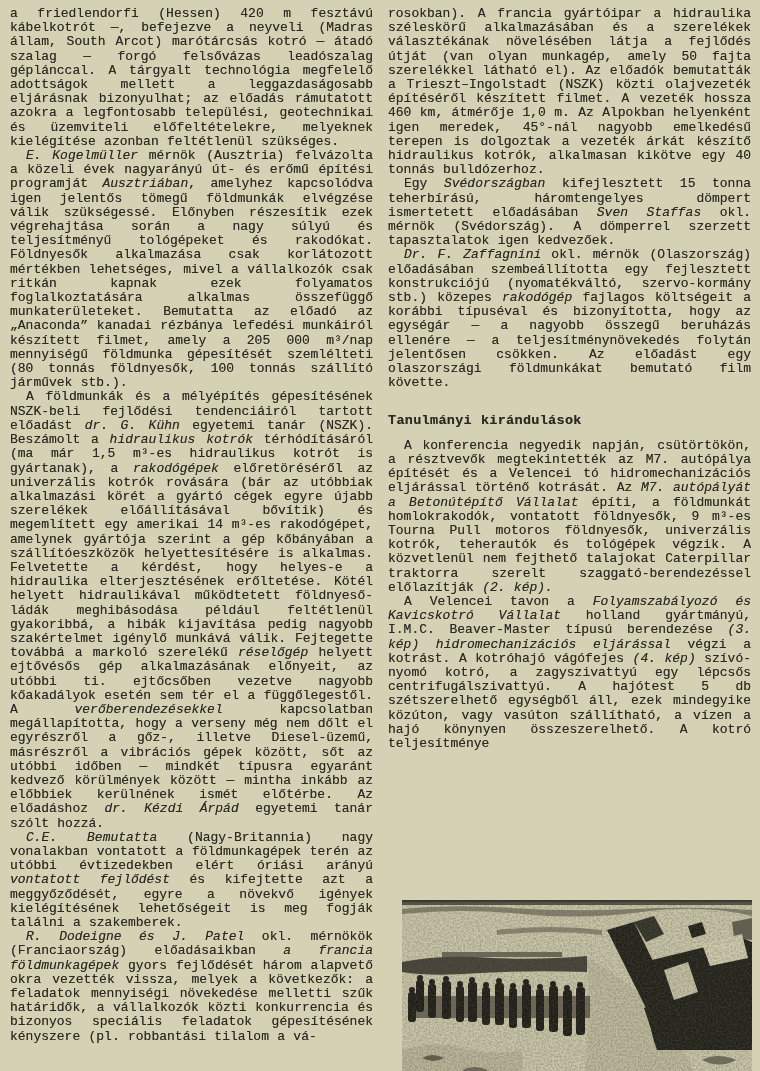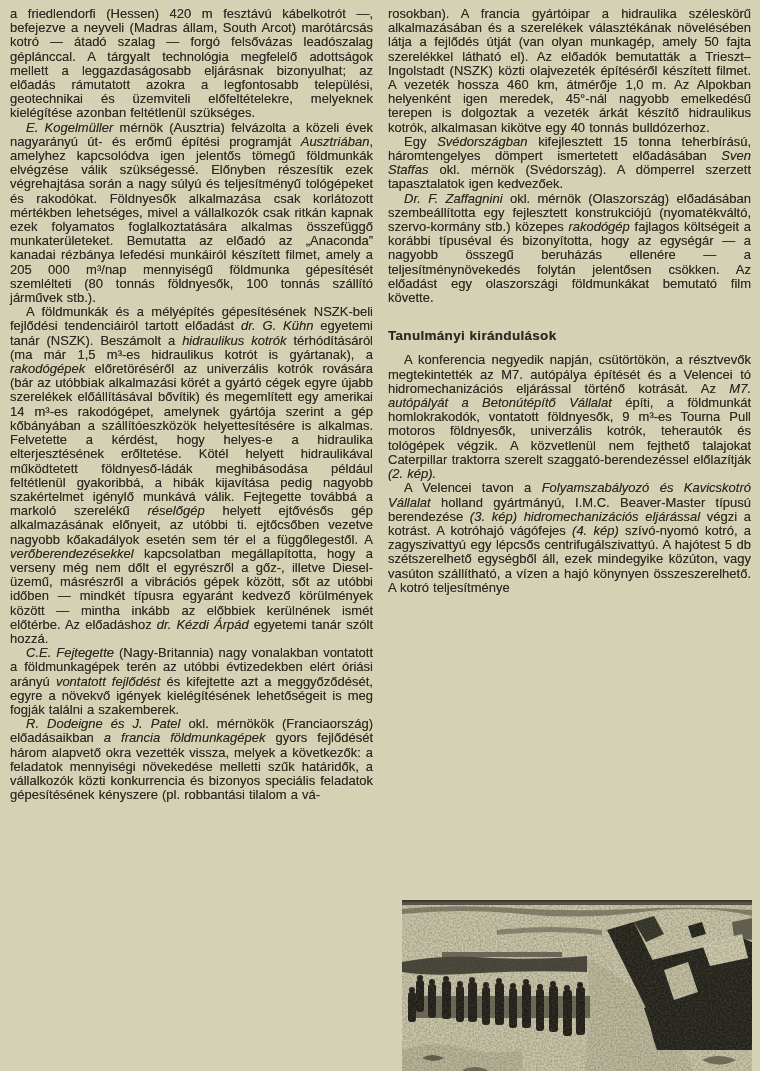--- a/index.html
+++ b/index.html
@@ -10,21 +10,21 @@
     width: 760px;
     height: 1071px;
     overflow: hidden;
     background: #d5d1b5;
   }
   .page {
     position: relative;
     width: 760px;
     height: 1071px;
     background: #d5d1b5;
-    font-family: Liberation Sans, sans-serif;
+    font-family: Liberation Mono, monospace;
     color: #2b2920;
   }
   .columns {
     display: flex;
     gap: 15px;
     padding: 7px 8px 0 10px;
   }
   .col {
     width: 363px;
     font-size: 13px;
@@ -75,21 +75,21 @@
 </style>
 </head>
 <body>
 
 <div class="page">
   <div class="columns">
     <div class="col" id="col-left">
         <p class="para"><span>a friedlendorfi (Hessen) 420 m fesztávú kábelkotrót —, befejezve a neyveli (Madras állam, South Arcot) marótárcsás kotró — átadó szalag — forgó felsővázas leadószalag géplánccal. A tárgyalt technológia megfelelő adottságok mellett a leggazdaságosabb eljárásnak bizonyulhat; az előadás rámutatott azokra a legfontosabb települési, geotechnikai és üzemviteli előfeltételekre, melyeknek kielégítése azonban feltétlenül szükséges.</span></p>
         <p class="para ind"><span class="it">E. Kogelmüller</span><span> mérnök (Ausztria) felvázolta a közeli évek nagyarányú út- és erőmű építési programját </span><span class="it">Ausztriában</span><span>, amelyhez kapcsolódva igen jelentős tömegű földmunkák elvégzése válik szükségessé. Előnyben részesítik ezek végrehajtása során a nagy súlyú és teljesítményű tológépeket és rakodókat. Földnyesők alkalmazása csak korlátozott mértékben lehetséges, mivel a vállalkozók csak ritkán kapnak ezek folyamatos foglalkoztatására alkalmas összefüggő munkaterületeket. Bemutatta az előadó az „Anaconda” kanadai rézbánya lefedési munkáiról készített filmet, amely a 205 000 m³/nap mennyiségű földmunka gépesítését szemlélteti (80 tonnás földnyesők, 100 tonnás szállító járművek stb.).</span></p>
         <p class="para ind"><span>A földmunkák és a mélyépítés gépesítésének NSZK-beli fejlődési tendenciáiról tartott előadást </span><span class="it">dr. G. Kühn</span><span> egyetemi tanár (NSZK). Beszámolt a </span><span class="it">hidraulikus kotrók</span><span> térhódításáról (ma már 1,5 m³-es hidraulikus kotrót is gyártanak), a </span><span class="it">rakodógépek</span><span> előretöréséről az univerzális kotrók rovására (bár az utóbbiak alkalmazási körét a gyártó cégek egyre újabb szerelékek előállításával bővítik) és megemlített egy amerikai 14 m³-es rakodógépet, amelynek gyártója szerint a gép kőbányában a szállítóeszközök helyettesítésére is alkalmas. Felvetette a kérdést, hogy helyes-e a hidraulika elterjesztésének erőltetése. Kötél helyett hidraulikával működtetett földnyeső-ládák meghibásodása például feltétlenül gyakoribbá, a hibák kijavítása pedig nagyobb szakértelmet igénylő munkává válik. Fejtegette továbbá a markoló szerelékű </span><span class="it">réselőgép</span><span> helyett ejtővésős gép alkalmazásának előnyeit, az utóbbi ti. ejtőcsőben vezetve nagyobb kőakadályok esetén sem tér el a függőlegestől. A </span><span class="it">verőberendezésekkel</span><span> kapcsolatban megállapította, hogy a verseny még nem dőlt el egyrészről a gőz-, illetve Diesel-üzemű, másrészről a vibrációs gépek között, sőt az utóbbi időben — mindkét típusra egyaránt kedvező körülmények között — mintha inkább az előbbiek kerülnének ismét előtérbe. Az előadáshoz </span><span class="it">dr. Kézdi Árpád</span><span> egyetemi tanár szólt hozzá.</span></p>
-        <p class="para ind"><span class="it">C.E. Fejtegette</span><span> (Nagy-Britannia) nagy vonalakban vontatott a földmunkagépek terén az utóbbi évtizedekben elért óriási arányú </span><span class="it">vontatott fejlődést</span><span> és kifejtette azt a meggyőződését, egyre a növekvő igények kielégítésének lehetőségeit is meg fogják találni a szakemberek.</span></p>
+        <p class="para ind"><span class="it">C.E. Bemutatta</span><span> (Nagy-Britannia) nagy vonalakban vontatott a földmunkagépek terén az utóbbi évtizedekben elért óriási arányú </span><span class="it">vontatott fejlődést</span><span> és kifejtette azt a meggyőződését, egyre a növekvő igények kielégítésének lehetőségeit is meg fogják találni a szakemberek.</span></p>
         <p class="para ind"><span class="it">R. Dodeigne és J. Patel</span><span> okl. mérnökök (Franciaország) előadásaikban </span><span class="it">a francia földmunkagépek</span><span> gyors fejlődését három alapvető okra vezették vissza, melyek a következők: a feladatok mennyiségi növekedése melletti szűk határidők, a vállalkozók közti konkurrencia és bizonyos speciális feladatok gépesítésének kényszere (pl. robbantási tilalom a vá-</span></p>
       </div>
     <div class="col" id="col-right">
         <p class="para"><span>rosokban). A francia gyártóipar a hidraulika széleskörű alkalmazásában és a szerelékek választékának növelésében látja a fejlődés útját (van olyan munkagép, amely 50 fajta szerelékkel látható el). Az előadók bemutatták a Trieszt–Ingolstadt (NSZK) közti olajvezeték építéséről készített filmet. A vezeték hossza 460 km, átmérője 1,0 m. Az Alpokban helyenként igen meredek, 45°-nál nagyobb emelkedésű terepen is dolgoztak a vezeték árkát készítő hidraulikus kotrók, alkalmasan kikötve egy 40 tonnás bulldózerhoz.</span></p>
         <p class="para ind"><span>Egy </span><span class="it">Svédországban</span><span> kifejlesztett 15 tonna teherbírású, háromtengelyes dömpert ismertetett előadásában </span><span class="it">Sven Staffas</span><span> okl. mérnök (Svédország). A dömperrel szerzett tapasztalatok igen kedvezőek.</span></p>
         <p class="para ind"><span class="it">Dr. F. Zaffagnini</span><span> okl. mérnök (Olaszország) előadásában szembeállította egy fejlesztett konstrukciójú (nyomatékváltó, szervo-kormány stb.) közepes </span><span class="it">rakodógép</span><span> fajlagos költségeit a korábbi típuséval és bizonyította, hogy az egységár — a nagyobb összegű beruházás ellenére — a teljesítménynövekedés folytán jelentősen csökken. Az előadást egy olaszországi földmunkákat bemutató film követte.</span></p>
         <h3 class="sect-heading">Tanulmányi kirándulások</h3>
         <p class="para ind"><span>A konferencia negyedik napján, csütörtökön, a résztvevők megtekintették az M7. autópálya építését és a Velencei tó hidromechanizációs eljárással történő kotrását. Az </span><span class="it">M7. autópályát a Betonútépítő Vállalat</span><span> építi, a földmunkát homlokrakodók, vontatott földnyesők, 9 m³-es Tourna Pull motoros földnyesők, univerzális kotrók, teherautók és tológépek végzik. A közvetlenül nem fejthető talajokat Caterpillar traktorra szerelt szaggató-berendezéssel előlazítják </span><span class="it">(2. kép).</span></p>
         <p class="para ind"><span>A Velencei tavon a </span><span class="it">Folyamszabályozó és Kavicskotró Vállalat</span><span> holland gyártmányú, I.M.C. Beaver-Master típusú berendezése </span><span class="it">(3. kép) hidromechanizációs eljárással</span><span> végzi a kotrást. A kotróhajó vágófejes </span><span class="it">(4. kép)</span><span> szívó-nyomó kotró, a zagyszivattyú egy lépcsős centrifugálszivattyú. A hajótest 5 db szétszerelhető egységből áll, ezek mindegyike közúton, vagy vasúton szállítható, a vízen a hajó könynyen összeszerelhető. A kotró teljesítménye</span></p>
       </div>

